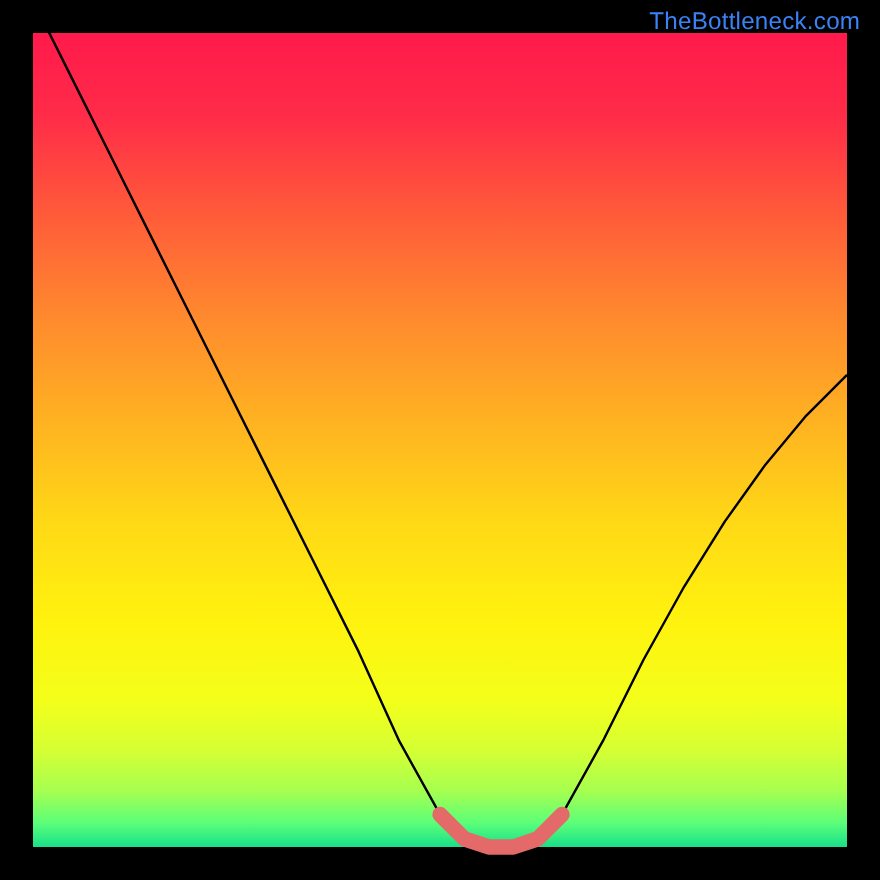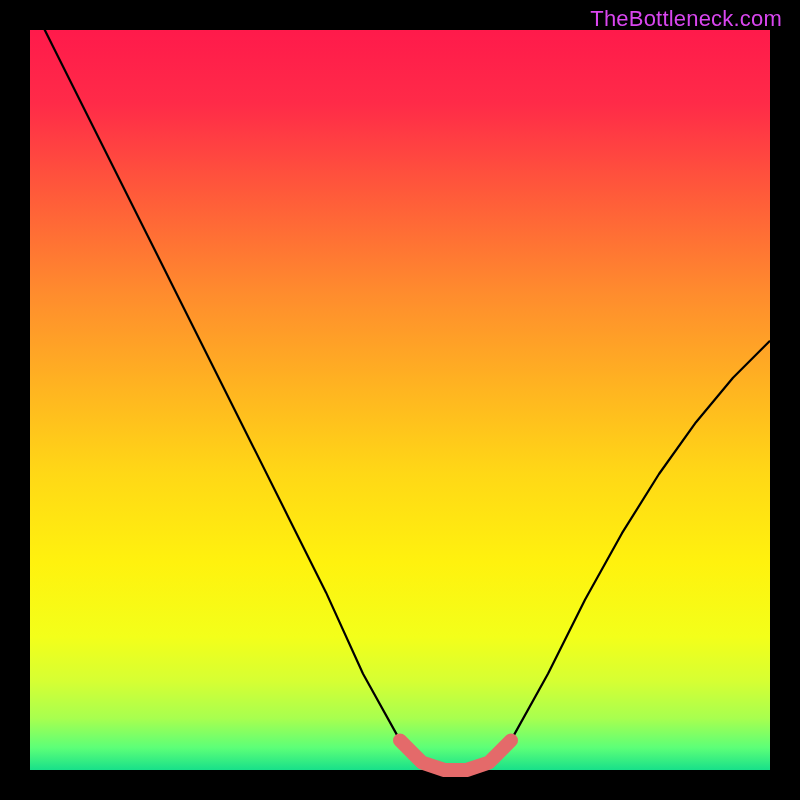--- a/index.html
+++ b/index.html
@@ -24,21 +24,21 @@
     left: 30px;
     top: 30px;
     width: 740px;
     height: 740px;
     
   }
   .watermark {
     position: absolute;
     top: 6px;
     right: 18px;
-    color: #d946ef;
+    color: #3b82f6;
     font-size: 22px;
     font-weight: 500;
     letter-spacing: 0.2px;
     user-select: none;
   }
   svg.curve {
     position: absolute;
     left: 0;
     top: 0;
     width: 740px;

